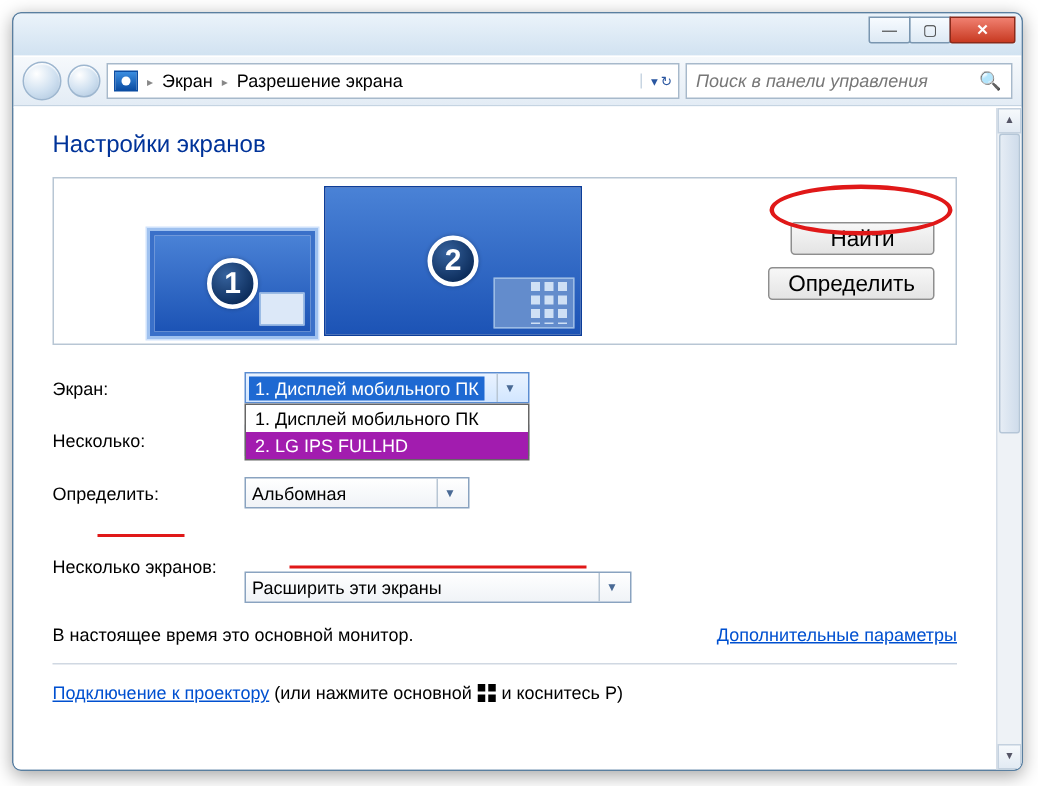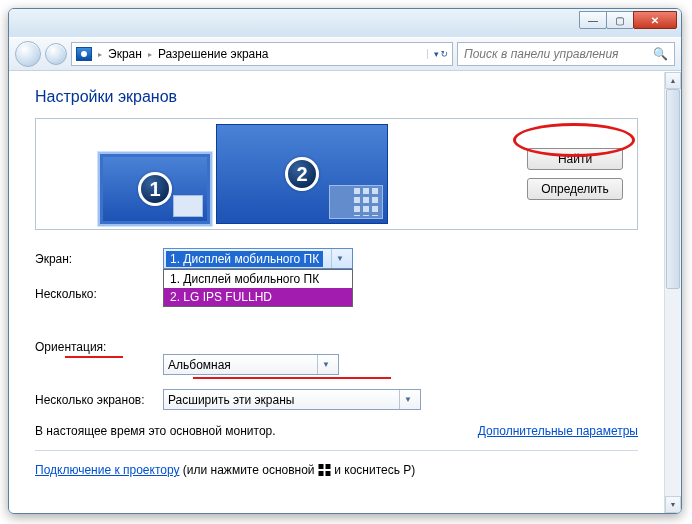--- a/index.html
+++ b/index.html
@@ -181,21 +181,21 @@
 .btn-stack {
   margin-left: auto;
   display: flex; flex-direction: column; gap: 8px;
   align-items: flex-end;
 }
 .btn {
   min-width: 96px; height: 22px;
   background: linear-gradient(#f7f7f7,#e4e4e4);
   border: 1px solid #8e8e8e;
   border-radius: 3px;
-  font-size: 12px;
+  font-size: 15px;
   padding: 0 12px;
   display: flex; align-items: center; justify-content: center;
 }
 .circle-annot {
   position: absolute;
   border: 3px solid #e01818;
   border-radius: 50%;
   width: 122px; height: 34px;
   top: 4px; right: 2px;
   pointer-events: none;
@@ -219,22 +219,22 @@
   margin-left: auto;
   width: 17px; height: 100%;
   border-left: 1px solid #b8c6d4;
   display: flex; align-items: center; justify-content: center;
   color: #4a6a95;
   font-size: 8px;
 }
 .sel-display { width: 190px; background: linear-gradient(#eaf3ff,#d2e6ff); border-color: #5a8cd1; }
 .sel-display .seltext { background: #1e69d2; color: #fff; padding: 1px 4px; margin-left: -2px; margin-right: 4px; }
 .sel-res { width: 190px; }
-.sel-orient { width: 176px; margin-top: 36px; }
-.sel-multi { width: 258px; }
+.sel-orient { width: 150px; }
+.sel-multi { width: 258px; margin-top: 28px; }
 .dropdown {
   position: absolute;
   top: 21px; left: 128px;
   width: 190px;
   background: #fff;
   border: 1px solid #666;
   z-index: 10;
 }
 .dd-item { padding: 2px 6px; font-size: 12px; }
 .dd-item.sel { background: #a21caf; color: #fff; }
@@ -330,21 +330,21 @@
       </div>
 
       <div class="form-row">
         <div class="form-label">Несколько:</div>
         <div class="select sel-res">
           <span class="arrow">▼</span>
         </div>
       </div>
 
       <div class="form-row">
-        <div class="form-label">Ориентация:</div>
+        <div class="form-label">Определить:</div>
         <div class="select sel-orient">
           <span>Альбомная</span>
           <span class="arrow">▼</span>
         </div>
       </div>
 
       <div class="form-row">
         <div class="form-label">Несколько экранов:</div>
         <div class="select sel-multi">
           <span>Расширить эти экраны</span>

